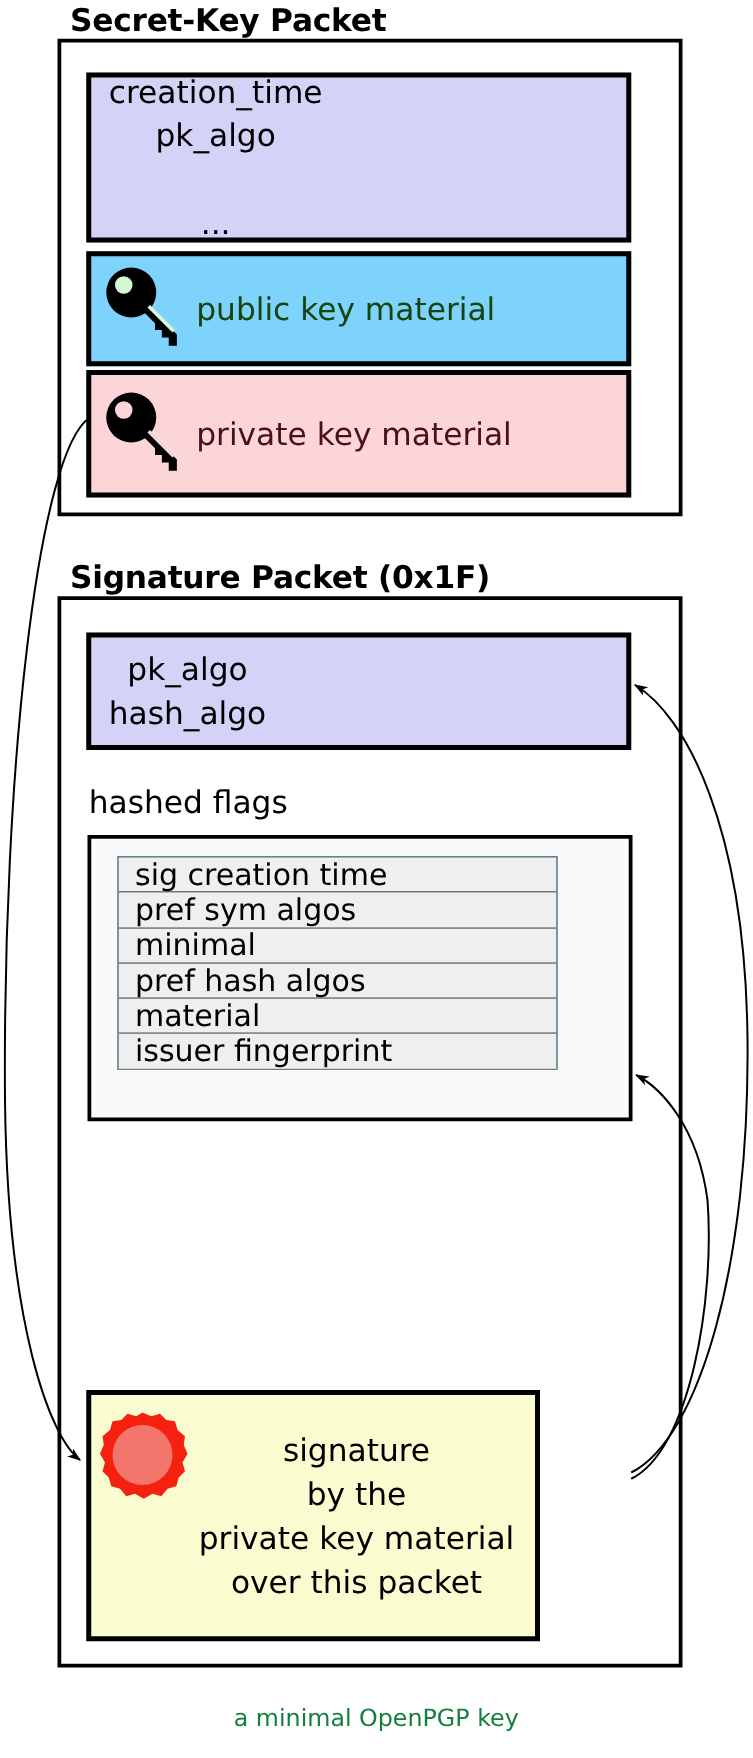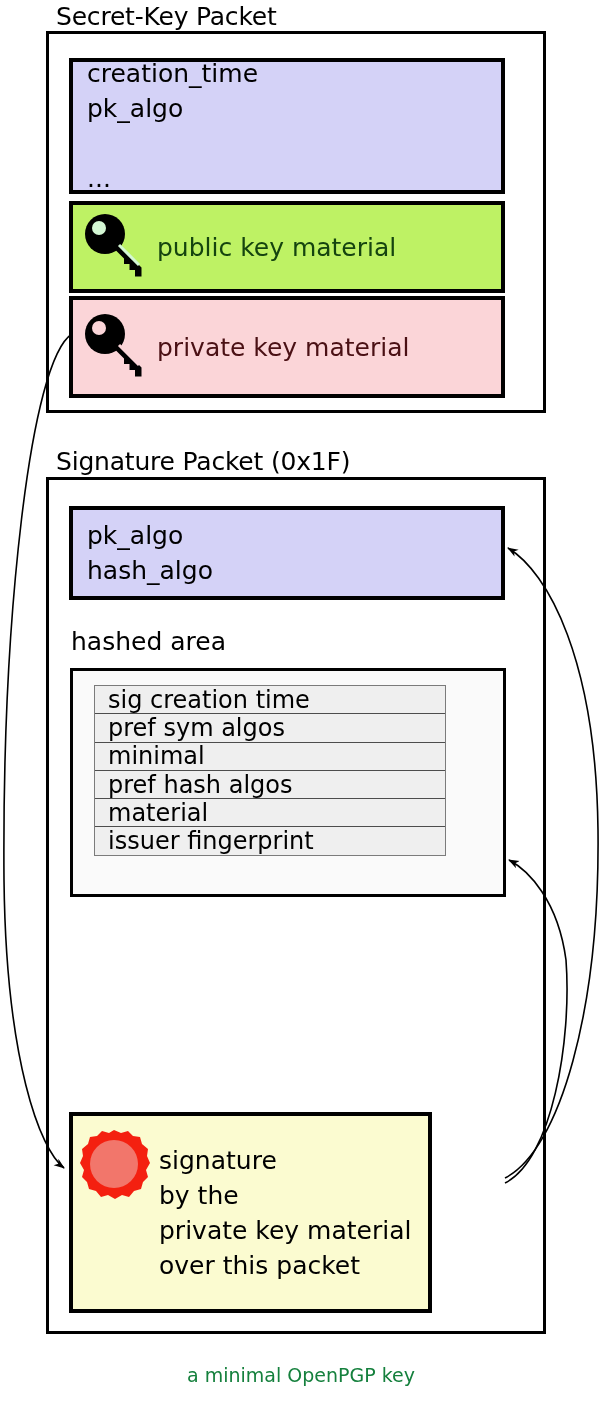--- a/index.html
+++ b/index.html
@@ -17,21 +17,21 @@
   .canvas {
     position: absolute;
     left: 0; top: 0;
     width: 602px;
     height: 1406px;
   }
 
   
   .section-title {
     position: absolute;
-    font-weight: normal;
+    font-weight: bold;
     font-size: 25px;
     color: #000000;
     letter-spacing: -0.2px;
     white-space: nowrap;
   }
   #secret-key-title { left: 56px; top: 2px; }
   #signature-title  { left: 56px; top: 447px; }
 
   
   .packet-frame {
@@ -43,32 +43,33 @@
   #secret-key-packet { left: 46px; top: 31px;  width: 500px; height: 382px; }
   #signature-packet  { left: 46px; top: 477px; width: 500px; height: 857px; }
 
   
   .field-block {
     position: absolute;
     border: 4px solid #000000;
     box-sizing: border-box;
     display: flex;
     align-items: center;
+    text-align: center;
   }
   .field-text {
     font-size: 25px;
     line-height: 35px;
     color: #000000;
     white-space: pre;
   }
 
   
   .lavender { background: #d4d2f7; }
   
-  .green    { background: #bef264; }
+  .green    { background: #7dd3fc; }
   .green .field-text { color: #15440f; }
   
   .pink     { background: #fbd5d8; }
   .pink .field-text { color: #4a1014; }
   
   .yellow   { background: #fbfbd0; }
 
   #sk-header   { left: 20px; top: 24px; width: 436px; height: 136px; padding-left: 14px; }
   #sk-public   { left: 20px; top: 167px; width: 436px; height: 92px;  padding-left: 6px; }
   #sk-private  { left: 20px; top: 262px; width: 436px; height: 102px; padding-left: 6px; }
@@ -195,21 +196,21 @@
 
   <div class="section-title" id="signature-title">Signature Packet (0x1F)</div>
 
   <div class="packet-frame" id="signature-packet">
 
     <div class="field-block lavender" id="sig-header">
       <div class="field-text">pk_algo
 hash_algo</div>
     </div>
 
-    <div id="hashed-area-label">hashed area</div>
+    <div id="hashed-area-label">hashed flags</div>
 
     <div id="hashed-area-box">
       <div id="subpacket-list">
           <div class="subpacket-row">sig creation time</div>
           <div class="subpacket-row">pref sym algos</div>
           <div class="subpacket-row">minimal</div>
           <div class="subpacket-row">pref hash algos</div>
           <div class="subpacket-row">material</div>
           <div class="subpacket-row" style="border-bottom: 1px solid rgb(123, 123, 123);">issuer fingerprint</div>
         </div>

